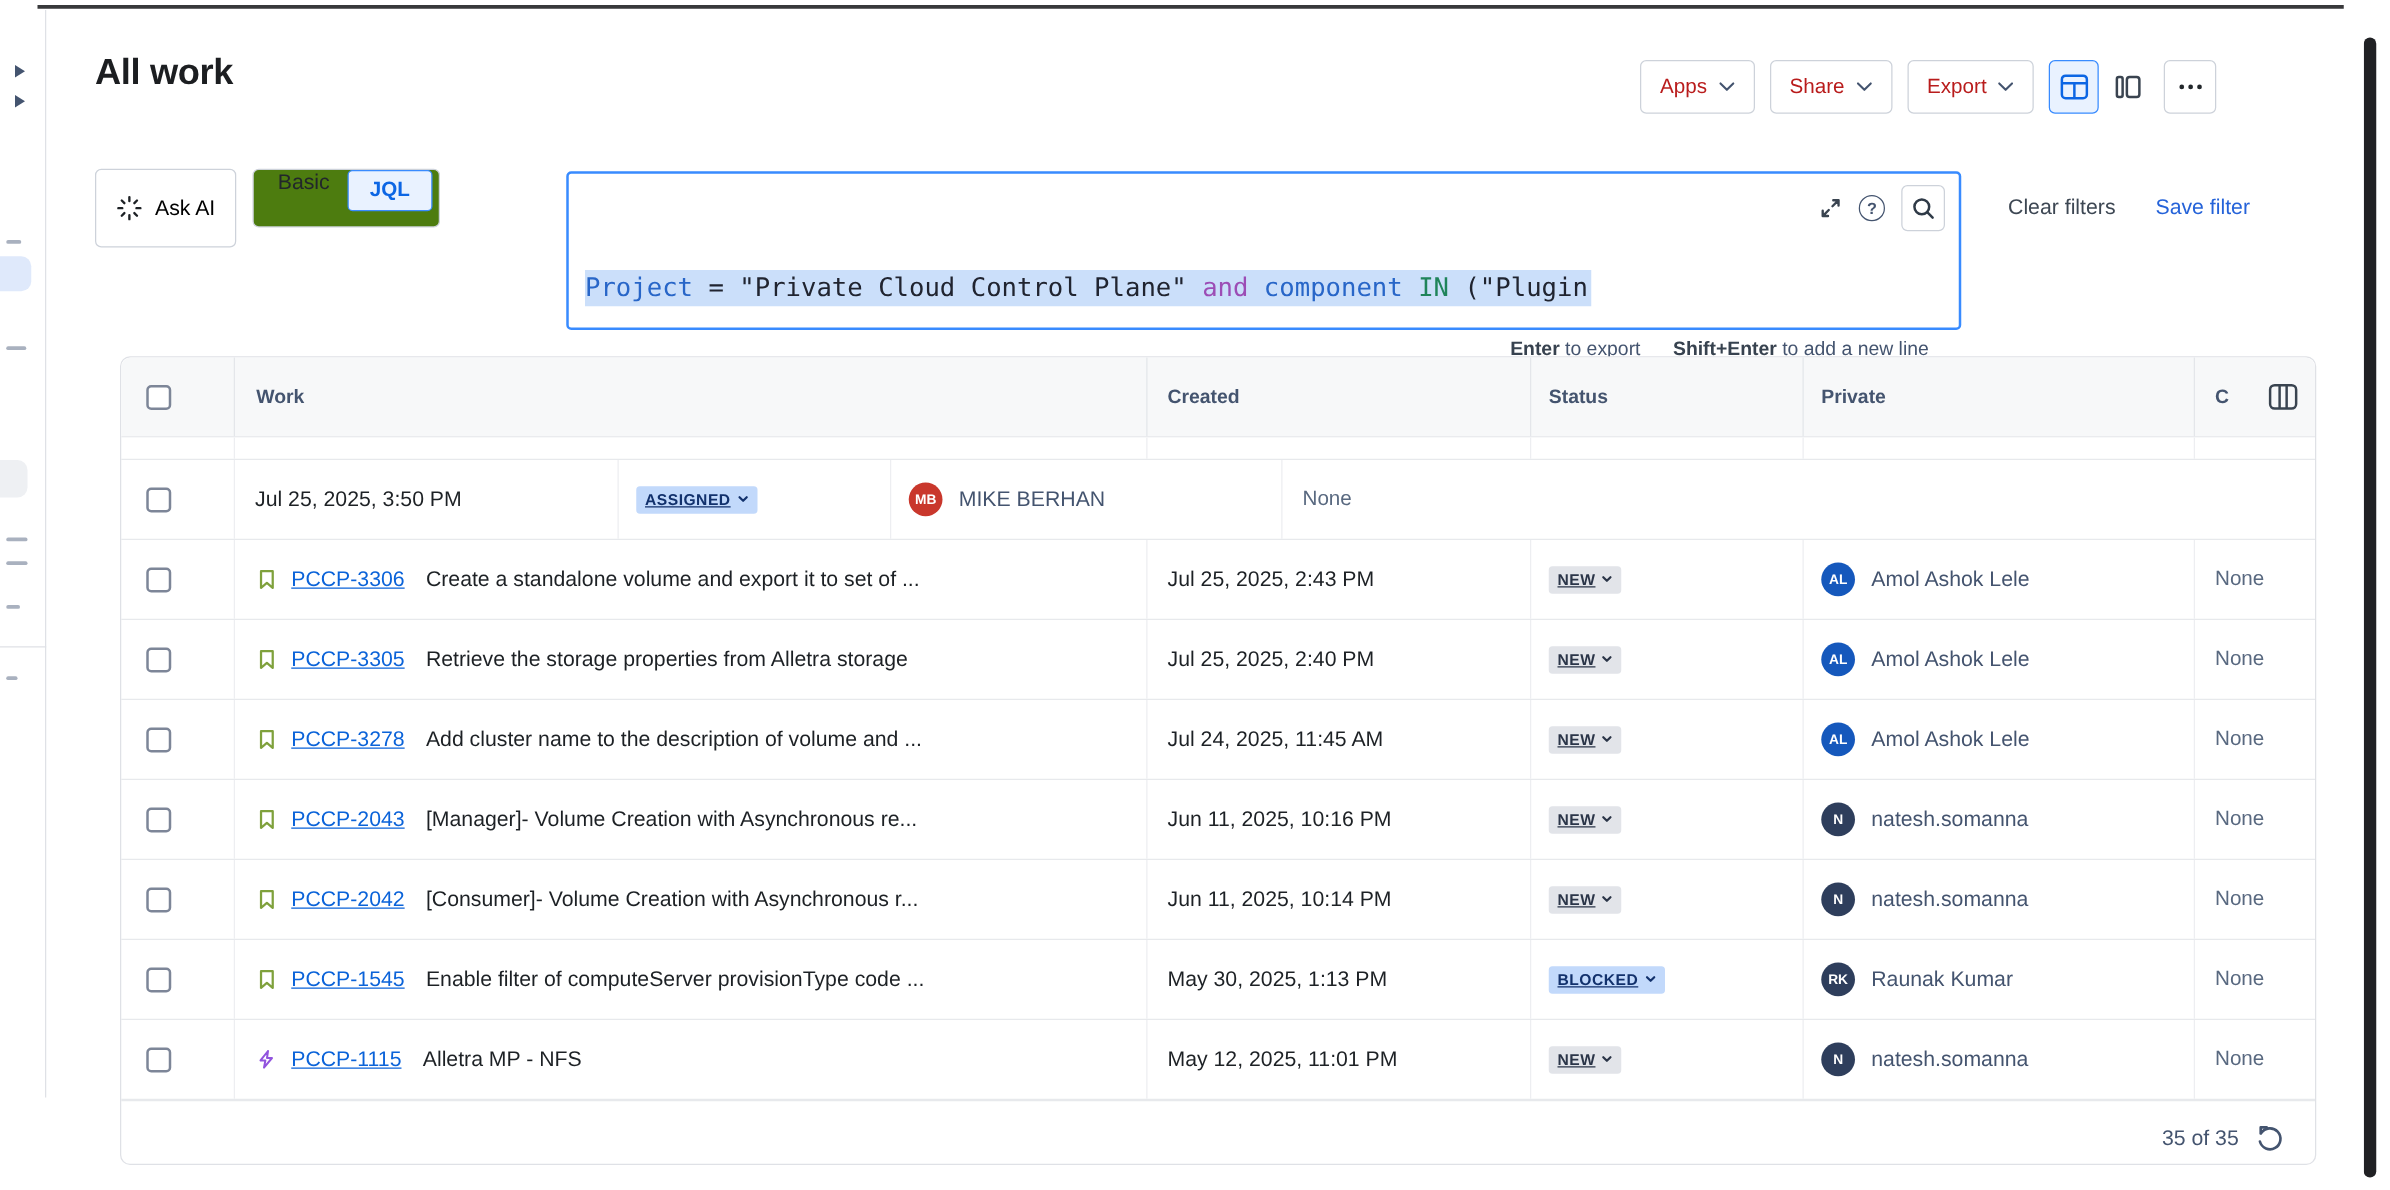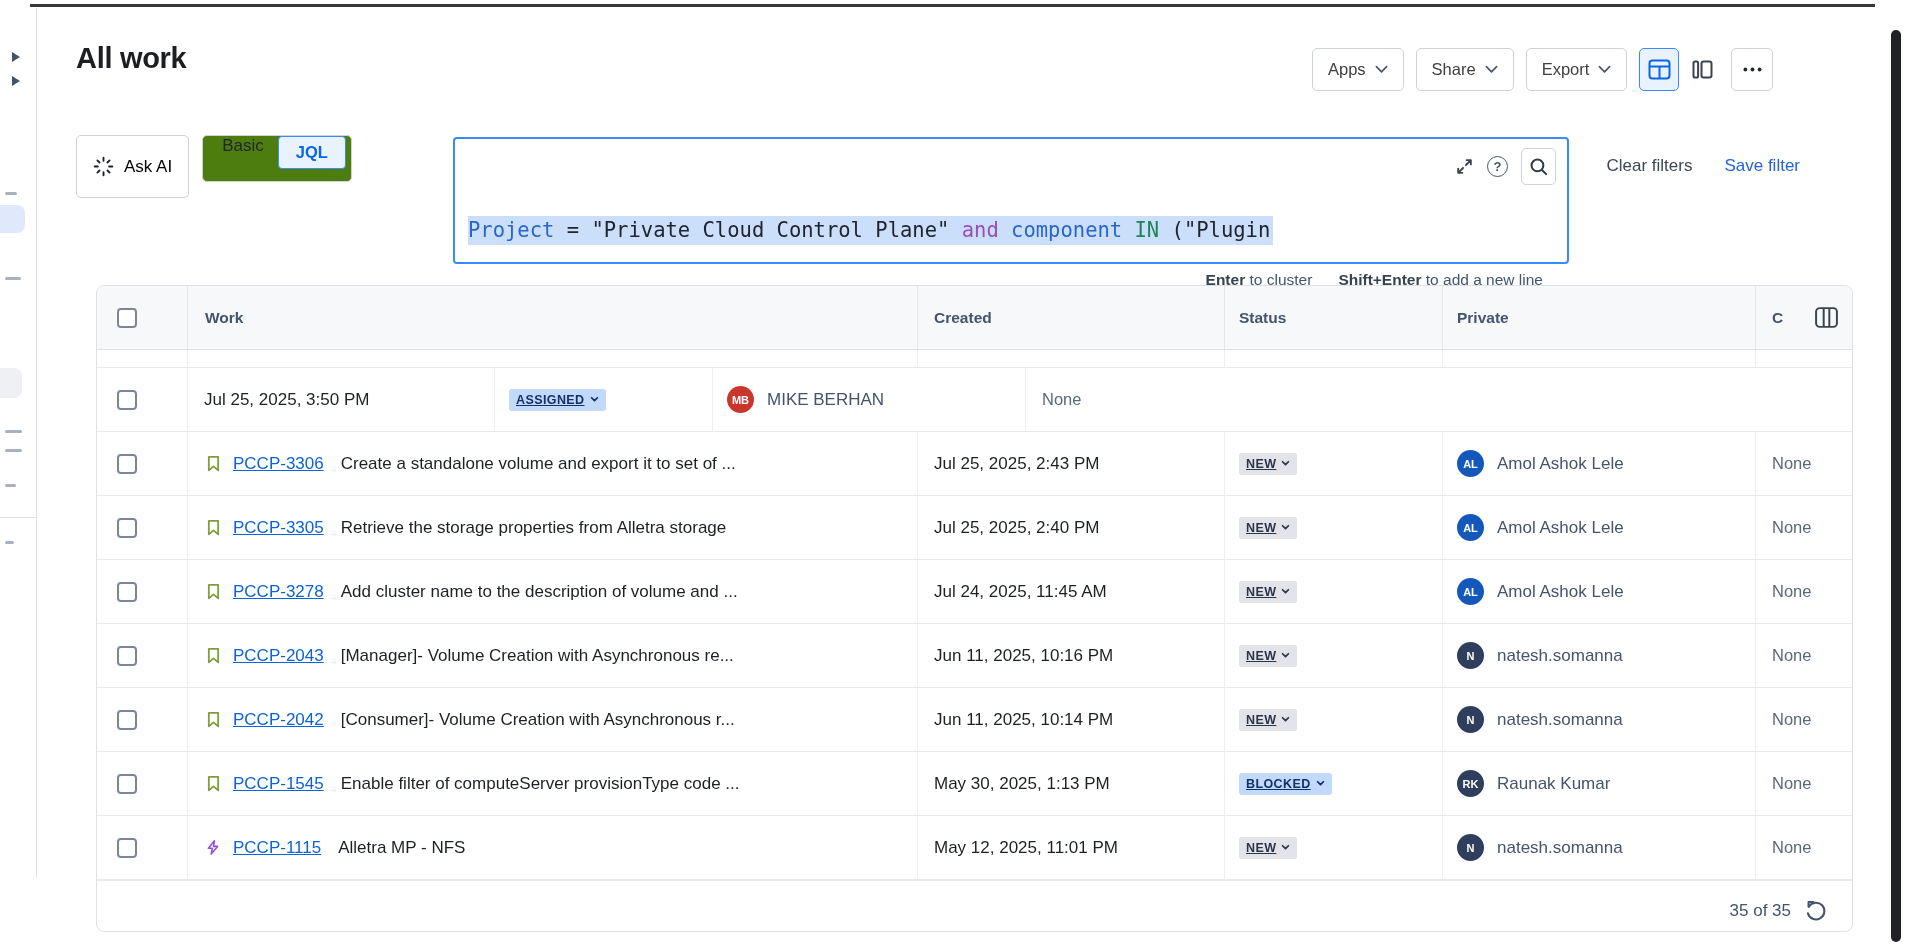--- a/index.html
+++ b/index.html
@@ -16,21 +16,21 @@
   .side .dash { position:absolute; left:5px; height:3px; background:#A9B1BF; border-radius:2px; }
   .side .pill { position:absolute; left:0; border-radius:0 8px 8px 0; }
   .side .divider { position:absolute; left:0; width:37px; height:1px; background:#DFE1E6; }
 
   
   .main { position:absolute; left:38px; top:8px; width:1853px; height:944px; background:#fff; }
   .page-title { position:absolute; left:38px; top:34px; font-size:29px; font-weight:700; color:#1c1e21; letter-spacing:-0.3px; }
 
   .actions { position:absolute; left:1274px; top:40px; display:flex; gap:12px; align-items:center; }
   .btn { display:inline-flex; align-items:center; gap:9px; height:43px; padding:0 15px;
-    background:#fff; border:1px solid #CDD2DA; border-radius:5px; font-size:16.5px; font-weight:500; color:#404040; cursor:pointer; }
+    background:#fff; border:1px solid #CDD2DA; border-radius:5px; font-size:16.5px; font-weight:500; color:#b91c1c; cursor:pointer; }
   .iconbtn { width:42px; justify-content:center; padding:0; }
   .viewtoggle { display:flex; gap:6px; align-items:center; }
   .view-active { display:inline-flex; align-items:center; justify-content:center; width:40px; height:43px;
     border:1.5px solid #388BFF; background:#E9F2FF; border-radius:5px; }
   .view-plain { display:inline-flex; align-items:center; justify-content:center; width:34px; height:43px; }
 
   
   .filterrow { position:absolute; left:38px; top:127px; display:flex; gap:13px; align-items:flex-start; }
   .askai { display:inline-flex; align-items:center; gap:10px; height:63px; padding:0 16px;
     background:#fff; border:1px solid #CDD2DA; border-radius:5px; font-size:17px; font-weight:500; }
@@ -189,21 +189,21 @@
       <span class="searchchip">
         <svg width="19" height="19" viewBox="0 0 18 18" fill="none" stroke="#2f3a47" stroke-width="1.9" stroke-linecap="round">
             <circle cx="8" cy="8" r="5.6"></circle>
             <path d="M12.3 12.3L16.2 16.2"></path>
           </svg>
       </span>
     </div>
   </div>
 
   <div class="hintline">
-    <b>Enter</b><span> to cluster</span><span class="hintgap"></span><b>Shift+Enter</b><span> to add a new line</span>
+    <b>Enter</b><span> to export</span><span class="hintgap"></span><b>Shift+Enter</b><span> to add a new line</span>
   </div>
 
   <div class="filterlinks">
     <span class="clearfilters">Clear filters</span>
     <span class="savefilter">Save filter</span>
   </div>
 
   <div class="tablewrap">
     <div class="thead">
       <div class="th col-check">

